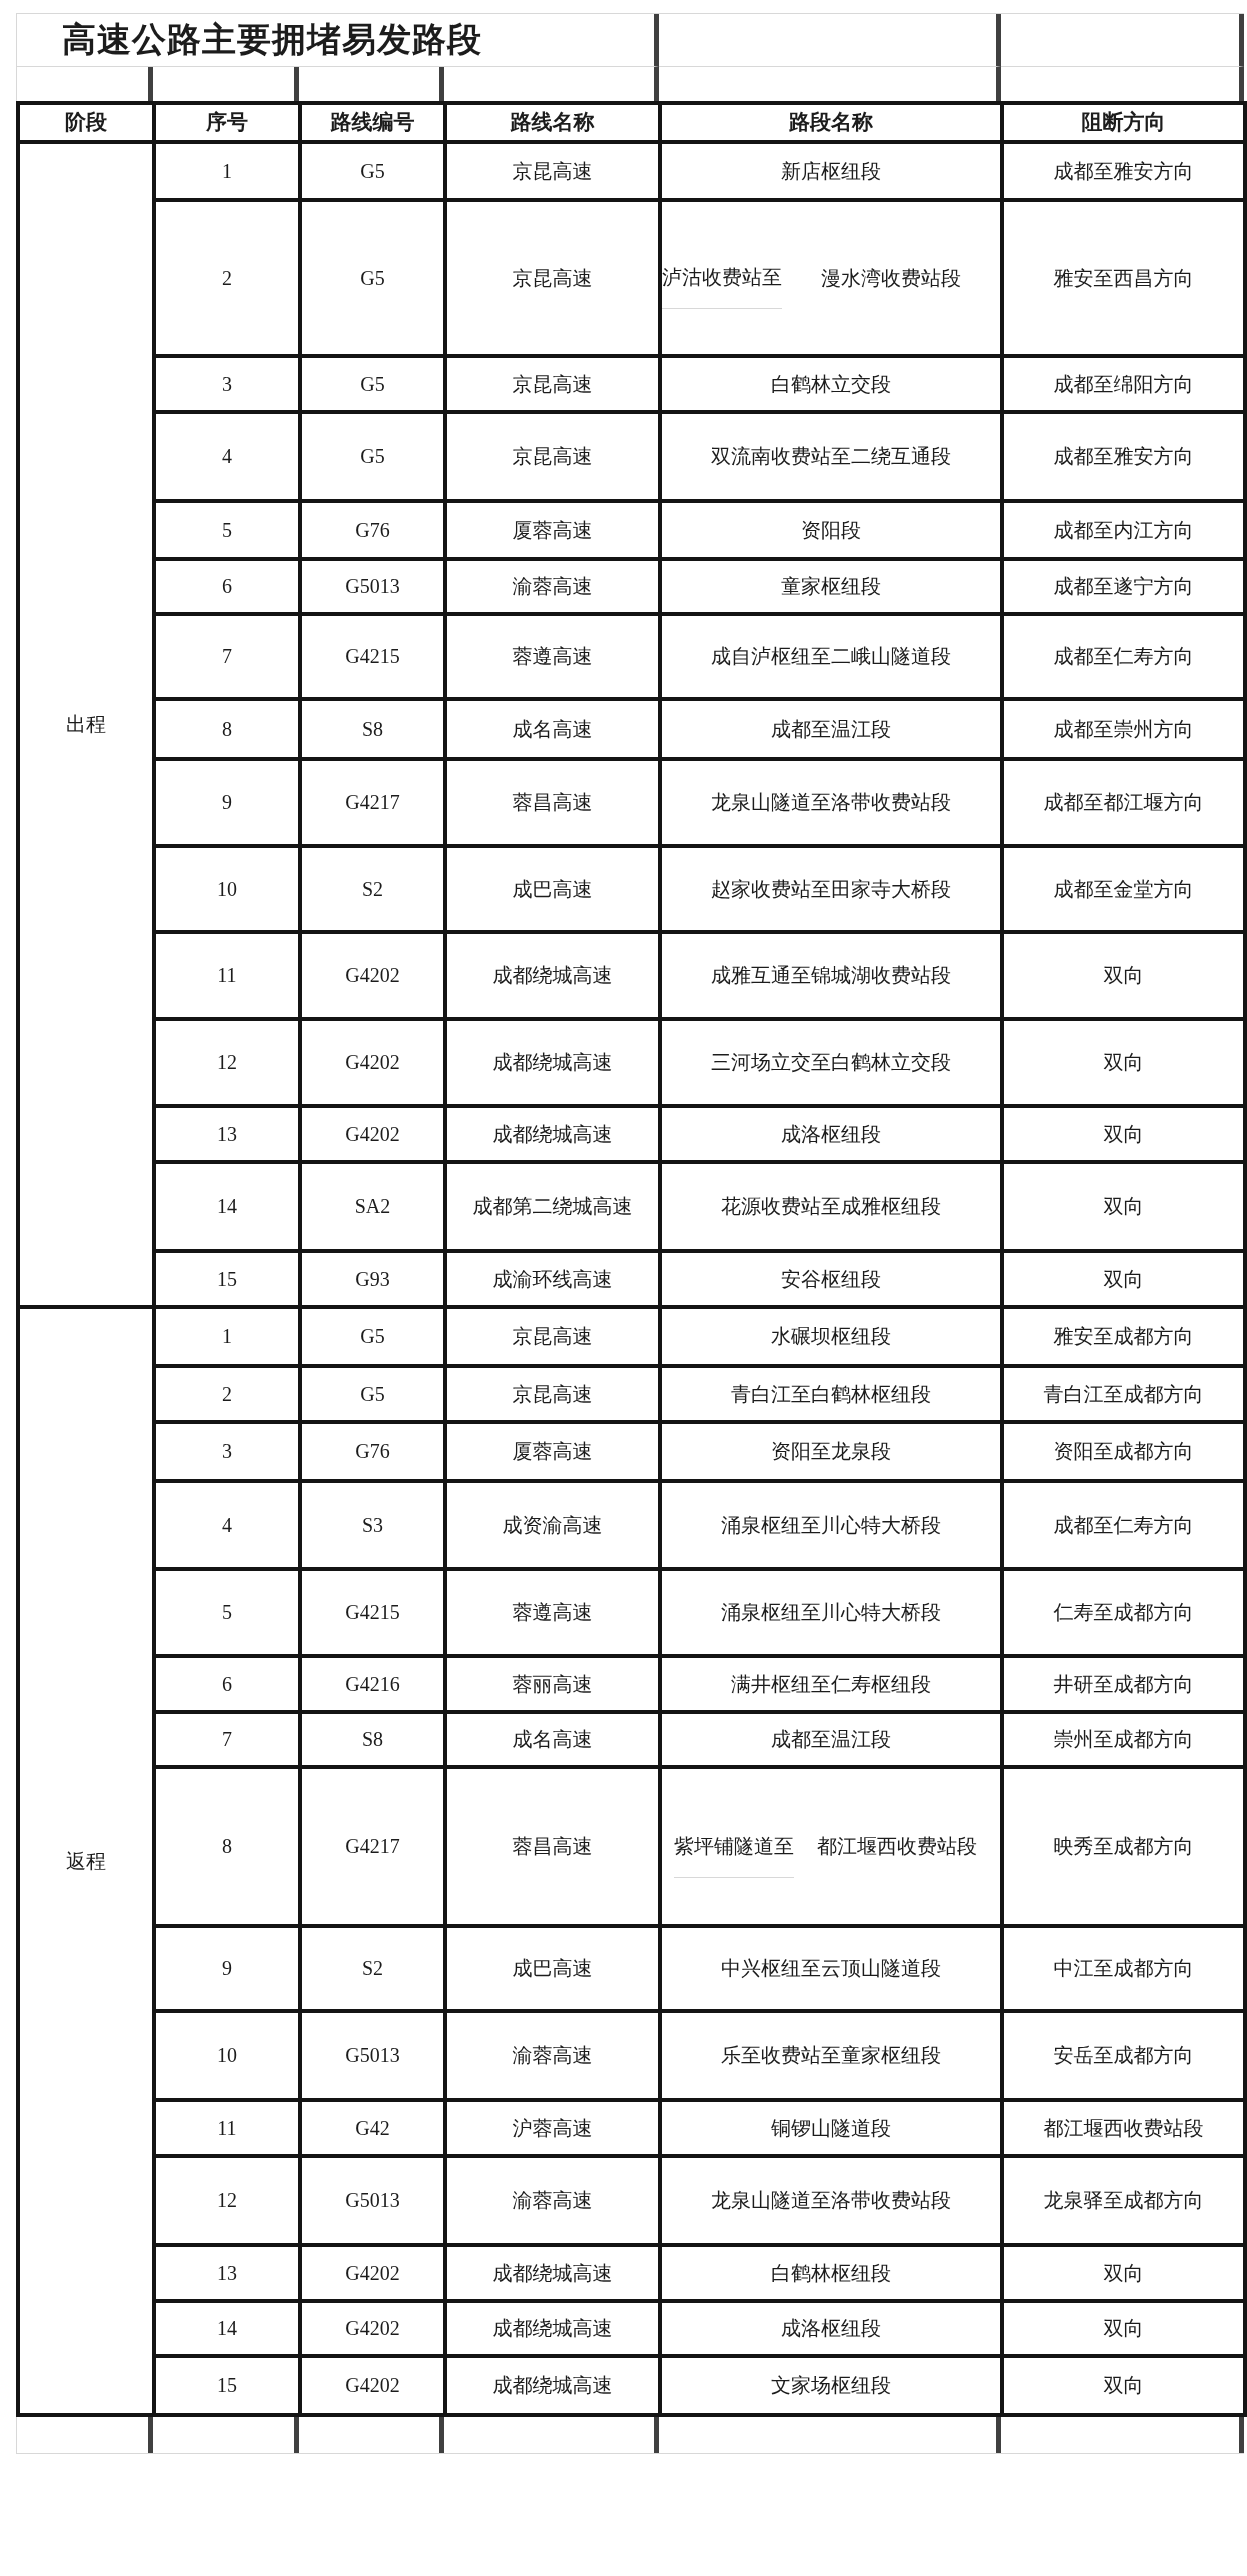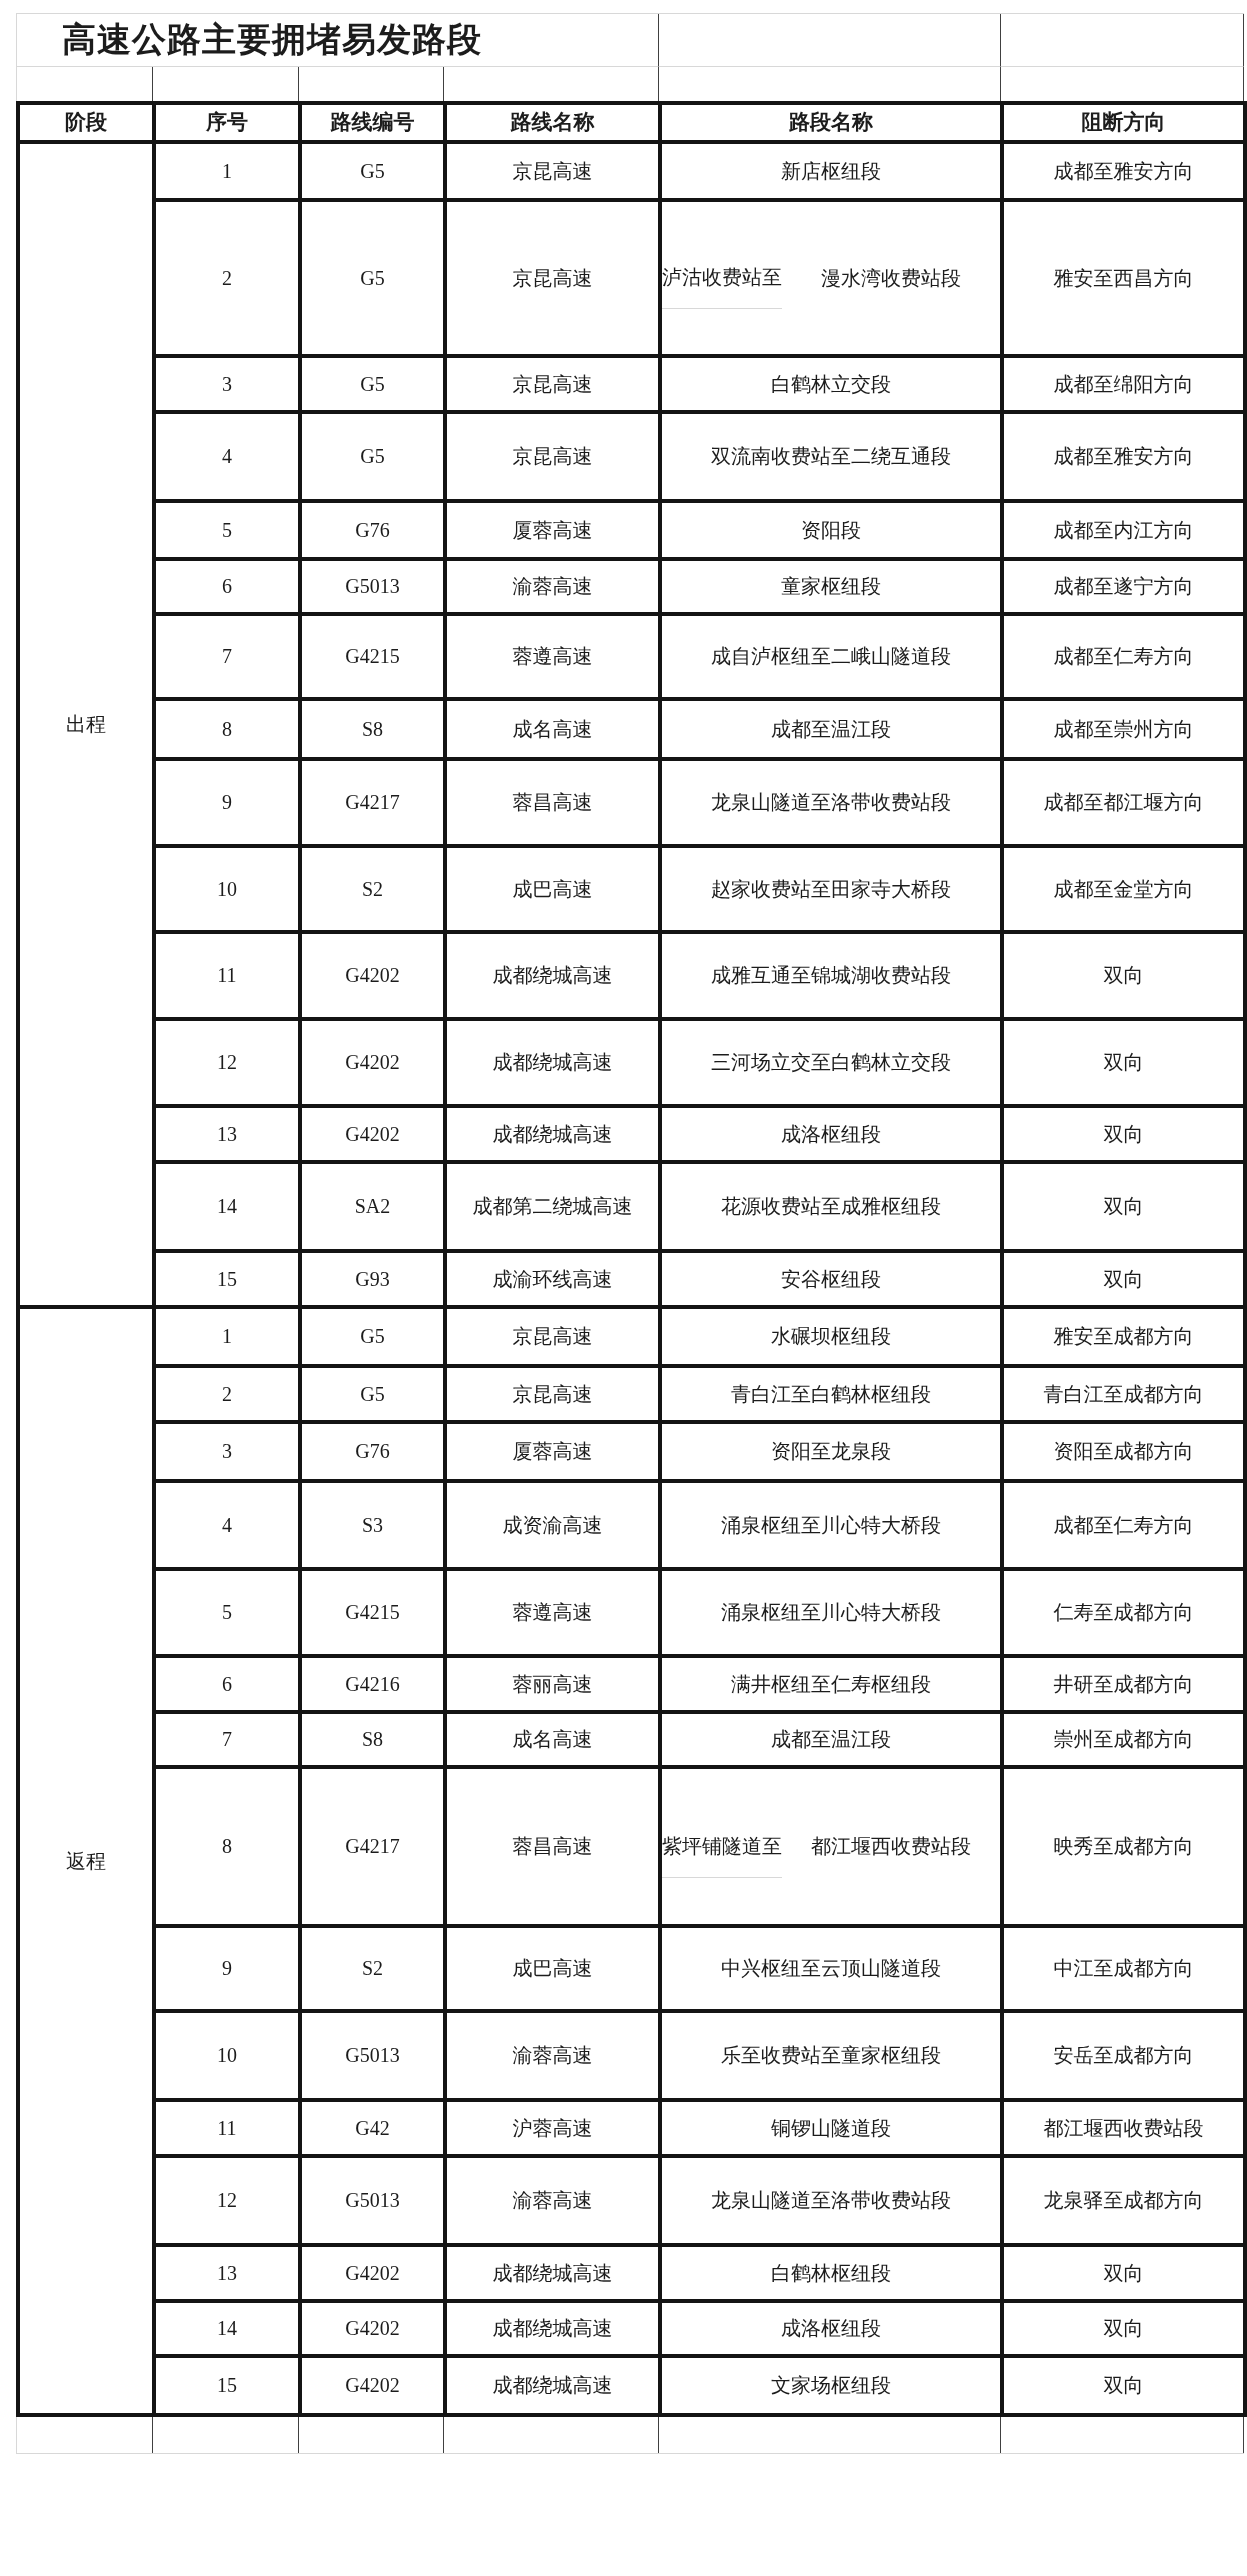--- a/index.html
+++ b/index.html
@@ -16,21 +16,21 @@
   
   .ghost-row{
     display:grid;
     grid-template-columns:136px 146px 145px 215px 342px 243px;
     border-left:1px solid #d8d8d8;
     box-sizing:border-box;
   }
   .ghost-row.top-edge{border-top:1px solid #d8d8d8;}
   .ghost-row.bottom-edge{border-bottom:1px solid #d8d8d8;}
   .g-cell{
-    border-right:1px solid #404040;
+    border-right:5px solid #404040;
     box-sizing:border-box;
   }
   .title-row{height:54px;}
   .title-row .g-cell{border-bottom:1px solid #d8d8d8;}
   .blank-top{height:34px;}
   .blank-bottom{height:37px;}
   .title-cell{
     grid-column:1 / span 4;
     display:flex;align-items:center;
     padding-left:45px;
@@ -264,21 +264,21 @@
           <td>成名高速</td>
           <td>成都至温江段</td>
           <td>崇州至成都方向</td>
         </tr>
         <tr style="height: 159px;">
           <td>8</td>
           <td>G4217</td>
           <td>蓉昌高速</td>
           <td class="section-split">
             <div class="stack">
-              <div class="part divided" style="height: 62px;">紫坪铺隧道至</div>
+              <div class="part divided" style="height: 62px; margin-left: 12px;">紫坪铺隧道至</div>
               <div class="part divided" style="height: 41px;"></div>
               <div class="part grow">都江堰西收费站段</div>
             </div>
           </td>
           <td>映秀至成都方向</td>
         </tr>
         <tr style="height: 85px;">
           <td>9</td>
           <td>S2</td>
           <td>成巴高速</td>

